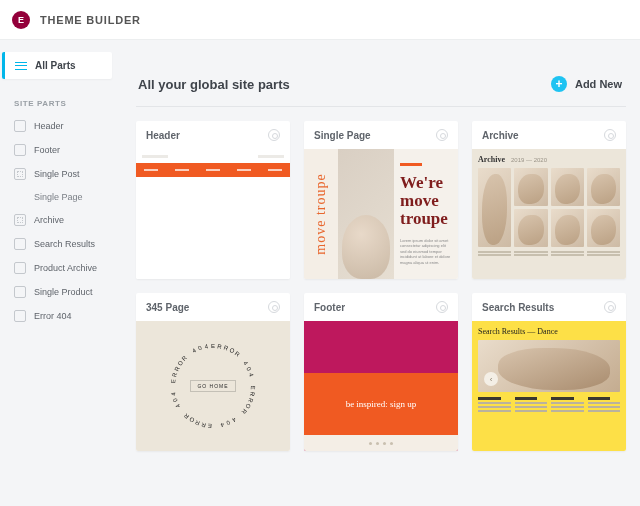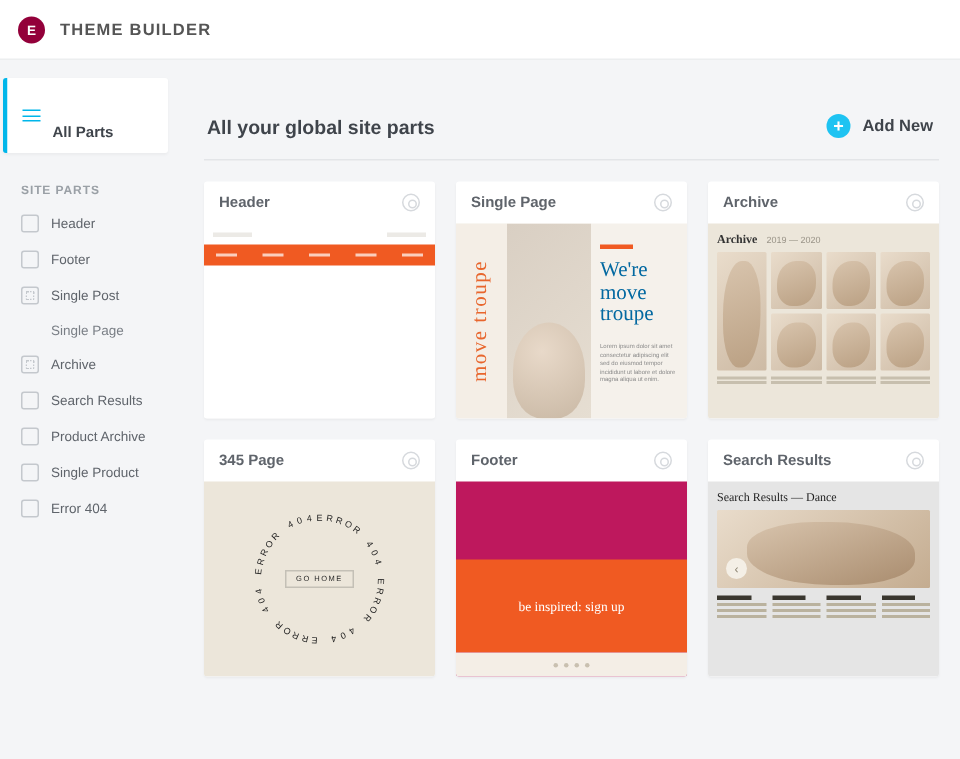--- a/index.html
+++ b/index.html
@@ -10,21 +10,21 @@
   .logo { width:18px; height:18px; border-radius:50%; background:#93003a; color:#fff; font-size:9px; font-weight:700; display:flex; align-items:center; justify-content:center; margin-right:10px;}
   .apptitle { font-size:11px; letter-spacing:0.8px; font-weight:700; color:#555; }
 
   .layout { display:flex; height:calc(506px - 40px); }
 
   
   .sidebar { width:118px; background:#f4f5f7; padding-top:8px;}
   .pill { background:#fff; border-radius:2px; margin:4px 6px 14px 2px; padding:8px 8px 8px 10px; display:flex; align-items:center; box-shadow:0 1px 2px rgba(0,0,0,0.04); border-left:3px solid #00b6ea;}
   .pill .ficon { width:12px; height:8px; margin-right:8px; display:flex; flex-direction:column; justify-content:space-between;}
   .pill .ficon span{ height:1px; background:#00b6ea;}
-  .pill-label { font-size:10px; color:#3f444b; font-weight:600;margin-top:23px;}
+  .pill-label { font-size:10px; color:#3f444b; font-weight:600;}
 
   .section-label { font-size:8px; letter-spacing:0.6px; color:#9aa0a6; padding:6px 10px 6px 14px; font-weight:600;}
   .navitem { display:flex; align-items:center; padding:6px 10px 6px 14px; cursor:pointer;}
   .navicon { width:12px; height:12px; border:1px solid #c4c8cd; border-radius:2px; margin-right:8px; position:relative;}
   .navicon.dots::after{content:"";position:absolute;inset:2px;border:1px dotted #c4c8cd;border-radius:1px;}
   .navlabel{ font-size:9px; color:#5f646b;}
   .sub .navitem{ padding-left:34px;}
   .sub .navlabel{ font-size:9px; color:#7a7f86;}
 
   
@@ -49,21 +49,21 @@
   .hdrtop{position:absolute;top:0;left:0;right:0;height:14px;background:#fff;display:flex;align-items:center;justify-content:space-between;padding:0 6px;}
   .hdrtop span{width:26px;height:3px;background:#eceae6;}
 
   
   .thumb.single{ display:flex;}
   .sleft{ flex:0 0 34px; background:#f4eee6; position:relative;}
   .sleft .vtxt{ position:absolute; left:50%; top:50%; transform:translate(-50%,-50%) rotate(-90deg); font-family:Georgia,serif; font-size:14px; color:#e8662d; letter-spacing:1px; white-space:nowrap;}
   .smid{ flex:0 0 56px; background:linear-gradient(135deg,#d9cfc3,#e6ded2); display:flex;align-items:flex-end;justify-content:center;}
   .figure{width:48px;height:64px;border-radius:50% 50% 40% 40%;background:radial-gradient(circle at 40% 30%, #e8d9c9, #c9b8a4);}
   .sright{ flex:1; padding:8px 6px;}
-  .serif-big{ font-family:Georgia,"Times New Roman",serif; font-size:14px; line-height:1.05; color:#0369a1; font-weight:400; margin:8px 0 10px;}
+  .serif-big{ font-family:Georgia,"Times New Roman",serif; font-size:17px; line-height:1.05; color:#7f1d1d; font-weight:700; margin:8px 0 10px;}
   .ptiny{ font-size:4px; color:#8a8a8a; line-height:1.4;}
   .accentline{width:22px;height:3px;background:#f05a22;margin:6px 0 4px;}
 
   
   .thumb.archive{ background:#ece6da; padding:6px 6px 4px;}
   .artop{display:flex;align-items:baseline;gap:6px;margin-bottom:4px;}
   .artop b{font-family:Georgia,serif;font-size:8px;color:#333;}
   .artop span{font-size:6px;color:#9a9488;}
   .argrid{display:grid;grid-template-columns:repeat(4,1fr);gap:3px;}
   .arimg{height:38px;background:linear-gradient(140deg,#e9dccb,#cdbaa4);border-radius:1px;position:relative;overflow:hidden;}
@@ -79,21 +79,21 @@
   .ring .c{font-size:5px;letter-spacing:1px;color:#2a2a2a;border:1px solid #2a2a2a33;padding:2px 6px;}
 
   
   .thumb.footer{background:#be185d;}
   .foorange{position:absolute;left:0;right:0;bottom:16px;height:62px;background:#f05a22;display:flex;align-items:center;justify-content:center;}
   .foorange span{font-family:Georgia,serif;font-size:9px;color:#fff;}
   .fobot{position:absolute;left:0;right:0;bottom:0;height:16px;background:#f4eee6;display:flex;align-items:center;justify-content:center;gap:4px;}
   .fobot i{width:3px;height:3px;border-radius:50%;background:#c9c0b0;}
 
   
-  .thumb.sr{ background:#e5e5e5; padding:6px;}
+  .thumb.sr{ background:#fde047; padding:6px;}
   .srtitle{font-family:Georgia,serif;font-size:8px;color:#1e1e1e;margin-bottom:4px;}
   .srhero{height:52px;background:linear-gradient(140deg,#e9dccb,#c4ac90);border-radius:1px;position:relative;margin-bottom:5px;}
   .srhero::after{content:"";position:absolute;inset:8px 10px 2px 20px;border-radius:40% 50% 40% 50%;background:linear-gradient(160deg,#d8c4ad,#a98c6e);}
   .srchip{position:absolute;bottom:6px;left:6px;width:14px;height:14px;border-radius:50%;background:#f4efe6;display:flex;align-items:center;justify-content:center;font-size:8px;color:#8a8270;}
   .srcols{display:grid;grid-template-columns:repeat(4,1fr);gap:4px;}
   .srcol{display:flex;flex-direction:column;gap:2px;}
   .srcol b{height:3px;background:#3a372f;width:70%;}
   .srcol i{height:2px;background:#bab29e;}
 </style>
 </head>

